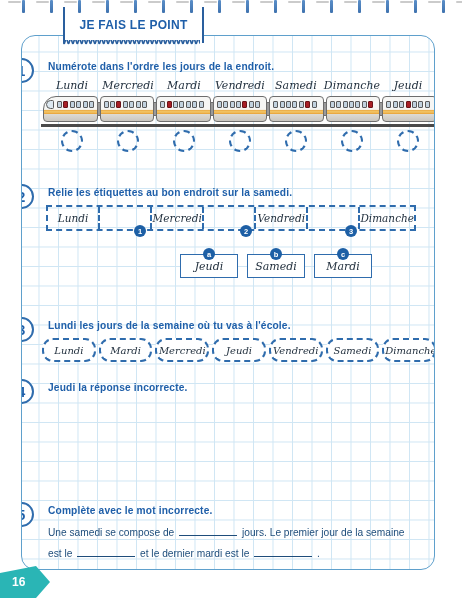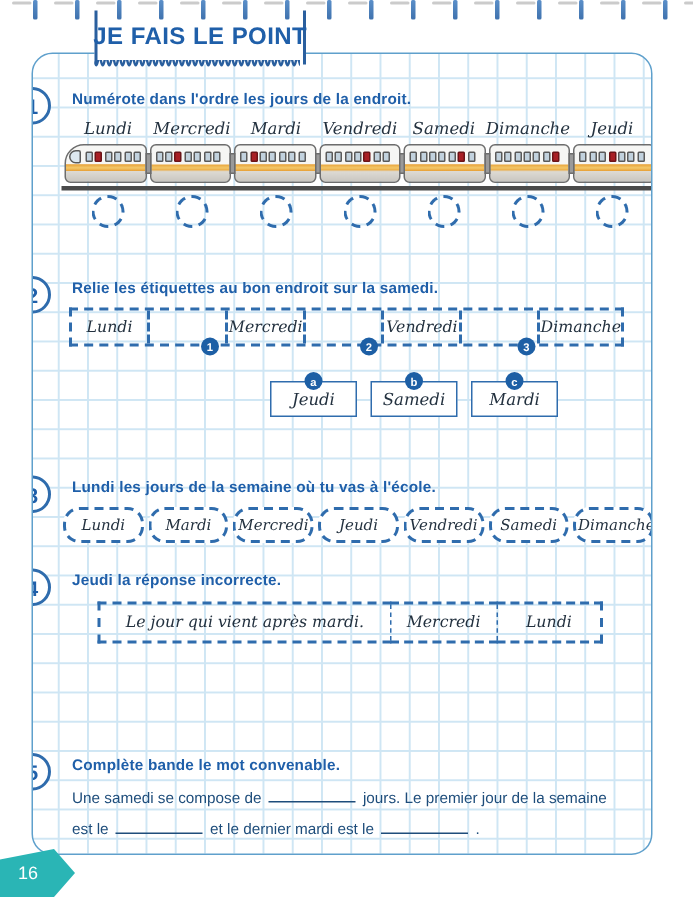--- a/index.html
+++ b/index.html
@@ -70,21 +70,21 @@
     background: #ffffff;
     border-left: 2px solid #2a5f9e;
     border-right: 2px solid #2a5f9e;
     z-index: 20;
     display: flex;
     align-items: center;
     justify-content: center;
   }
   #header-tab-title {
     color: #1f5fa9;
-    font-size: 16px;
+    font-size: 12px;
     font-weight: bold;
     letter-spacing: .3px;
     white-space: nowrap;
   }
   #header-tab-torn {
     position: absolute;
     left: 63px;
     top: 40px;
     width: 137px;
     height: 8px;
@@ -367,21 +367,21 @@
     height: 32px;
     background: #2ab5b5;
     clip-path: polygon(0% 22%, 72% 0%, 100% 50%, 72% 100%, 0% 100%);
     display: flex;
     align-items: center;
     z-index: 25;
   }
   #page-number {
     color: #ffffff;
     font-size: 12px;
-    font-weight: normal;
+    font-weight: bold;
     margin-left: 12px;
   }
 </style>
 </head>
 <body>
 
 <div id="spiral-binding">
     <div class="spiral-dash" style="left: 8px;"></div>
     <div class="spiral-dash" style="left: 36px;"></div>
     <div class="spiral-dash" style="left: 64px;"></div>
@@ -579,32 +579,27 @@
       <div class="check-box hand">Dimanche</div>
     </div>
   </div>
 
   <div class="exercise" id="ex4">
     <div class="ex-num">4</div>
     <div class="ex-instr">Jeudi la réponse incorrecte.</div>
 
     <table id="ex4-table">
       <tbody>
-          <tr>
-        <td class="q hand">Le jour qui vient après mardi.</td>
-        <td class="a hand">Mercredi</td>
-        <td class="a hand">Lundi</td>
-      </tr>
     </tbody>
       </table>
   </div>
 
   <div class="exercise" id="ex5">
     <div class="ex-num">5</div>
-    <div class="ex-instr">Complète bande le mot convenable.</div>
+    <div class="ex-instr">Complète avec le mot incorrecte.</div>
 
     <div id="ex5-text">
       <span>Une samedi se compose de</span>
       <span class="fill-blank"></span>
       <span>jours. Le premier jour de la semaine</span>
       <br>
       <span>est le</span>
       <span class="fill-blank"></span>
       <span>et le dernier mardi est le</span>
       <span class="fill-blank"></span>

